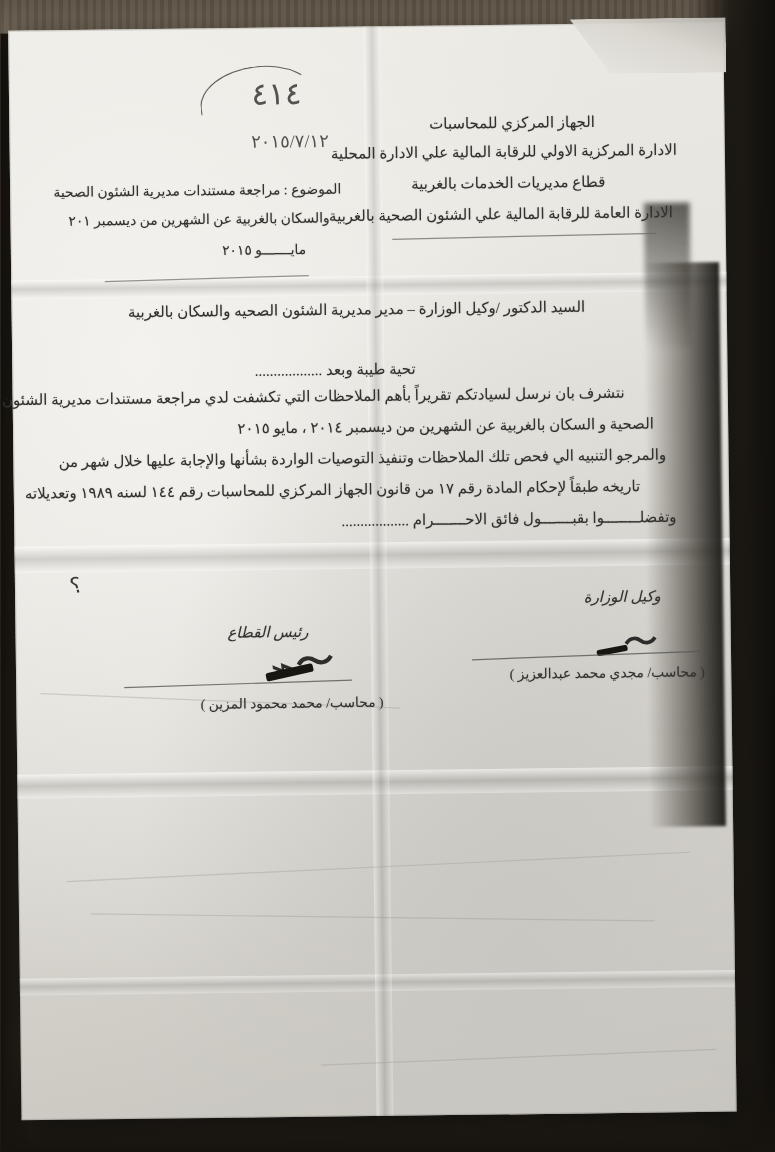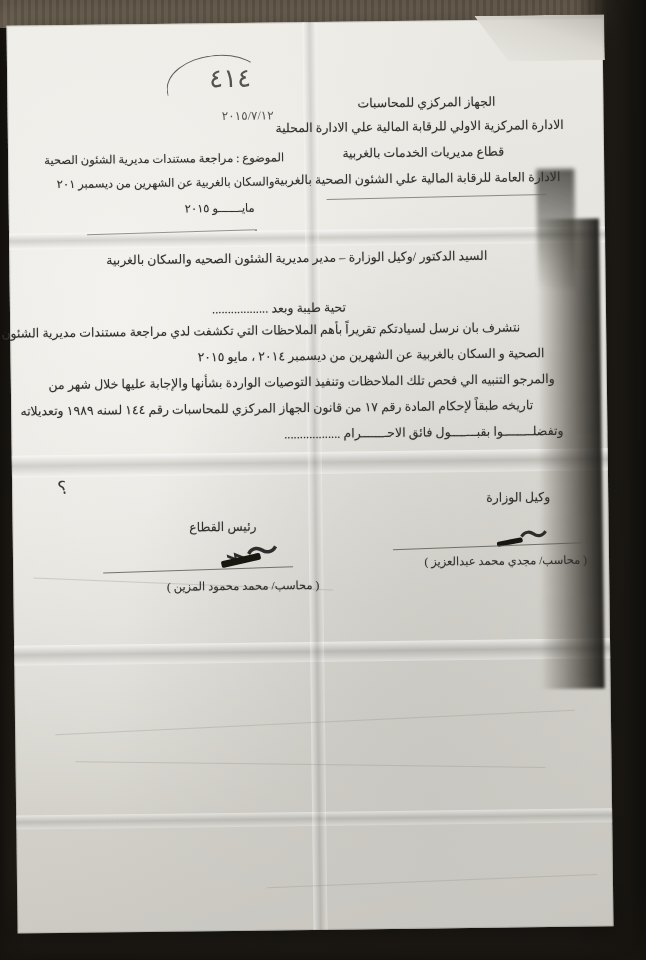--- a/index.html
+++ b/index.html
@@ -165,34 +165,34 @@
   .hand-num { top: 40px; right: 352px; font-size: 26px; letter-spacing: 2px; }
   .hand-arc {
     position: absolute;
     top: 32px; right: 340px; width: 96px; height: 34px;
     border: 1.6px solid rgba(50,48,44,.75);
     border-bottom-color: transparent;
     border-right-color: transparent;
     border-radius: 60% 60% 0 0 / 100% 100% 0 0;
     transform: rotate(-6deg);
   }
-  .hand-date { top: 86px; right: 330px; font-size: 12px; letter-spacing: 1px; }
+  .hand-date { top: 86px; right: 330px; font-size: 15px; letter-spacing: 1px; }
 
   
   .body .ln { font-size: 12.5px; }
   .b1 { top: 228px; right: 118px; }
   .b3 { top: 278px; right: 260px; }
   .b4 { top: 300px; right: 86px; }
   .b5 { top: 326px; right: 62px; }
   .b6 { top: 352px; right: 52px; }
   .b7 { top: 378px; right: 74px; }
   .b8 { top: 404px; right: 44px; }
 
   
-  .sig-l { font-size: 12.5px; }
+  .sig-l { font-size: 12.5px; font-style: italic; }
   .s-wakeel { top: 470px; right: 58px; }
   .s-rayees { top: 496px; right: 352px; margin-left: 30px; }
   .s-name-r { top: 556px; right: 290px; font-size: 11.5px; }
   .s-name-l { top: 534px; right: 22px; font-size: 11.5px; }
 
   .sig-rule {
     position: absolute;
     height: 1px; background: #575652; opacity: .8;
   }
   .sig-rule.r1 { right: 316px; top: 546px; width: 190px; transform: rotate(-1.2deg); }

